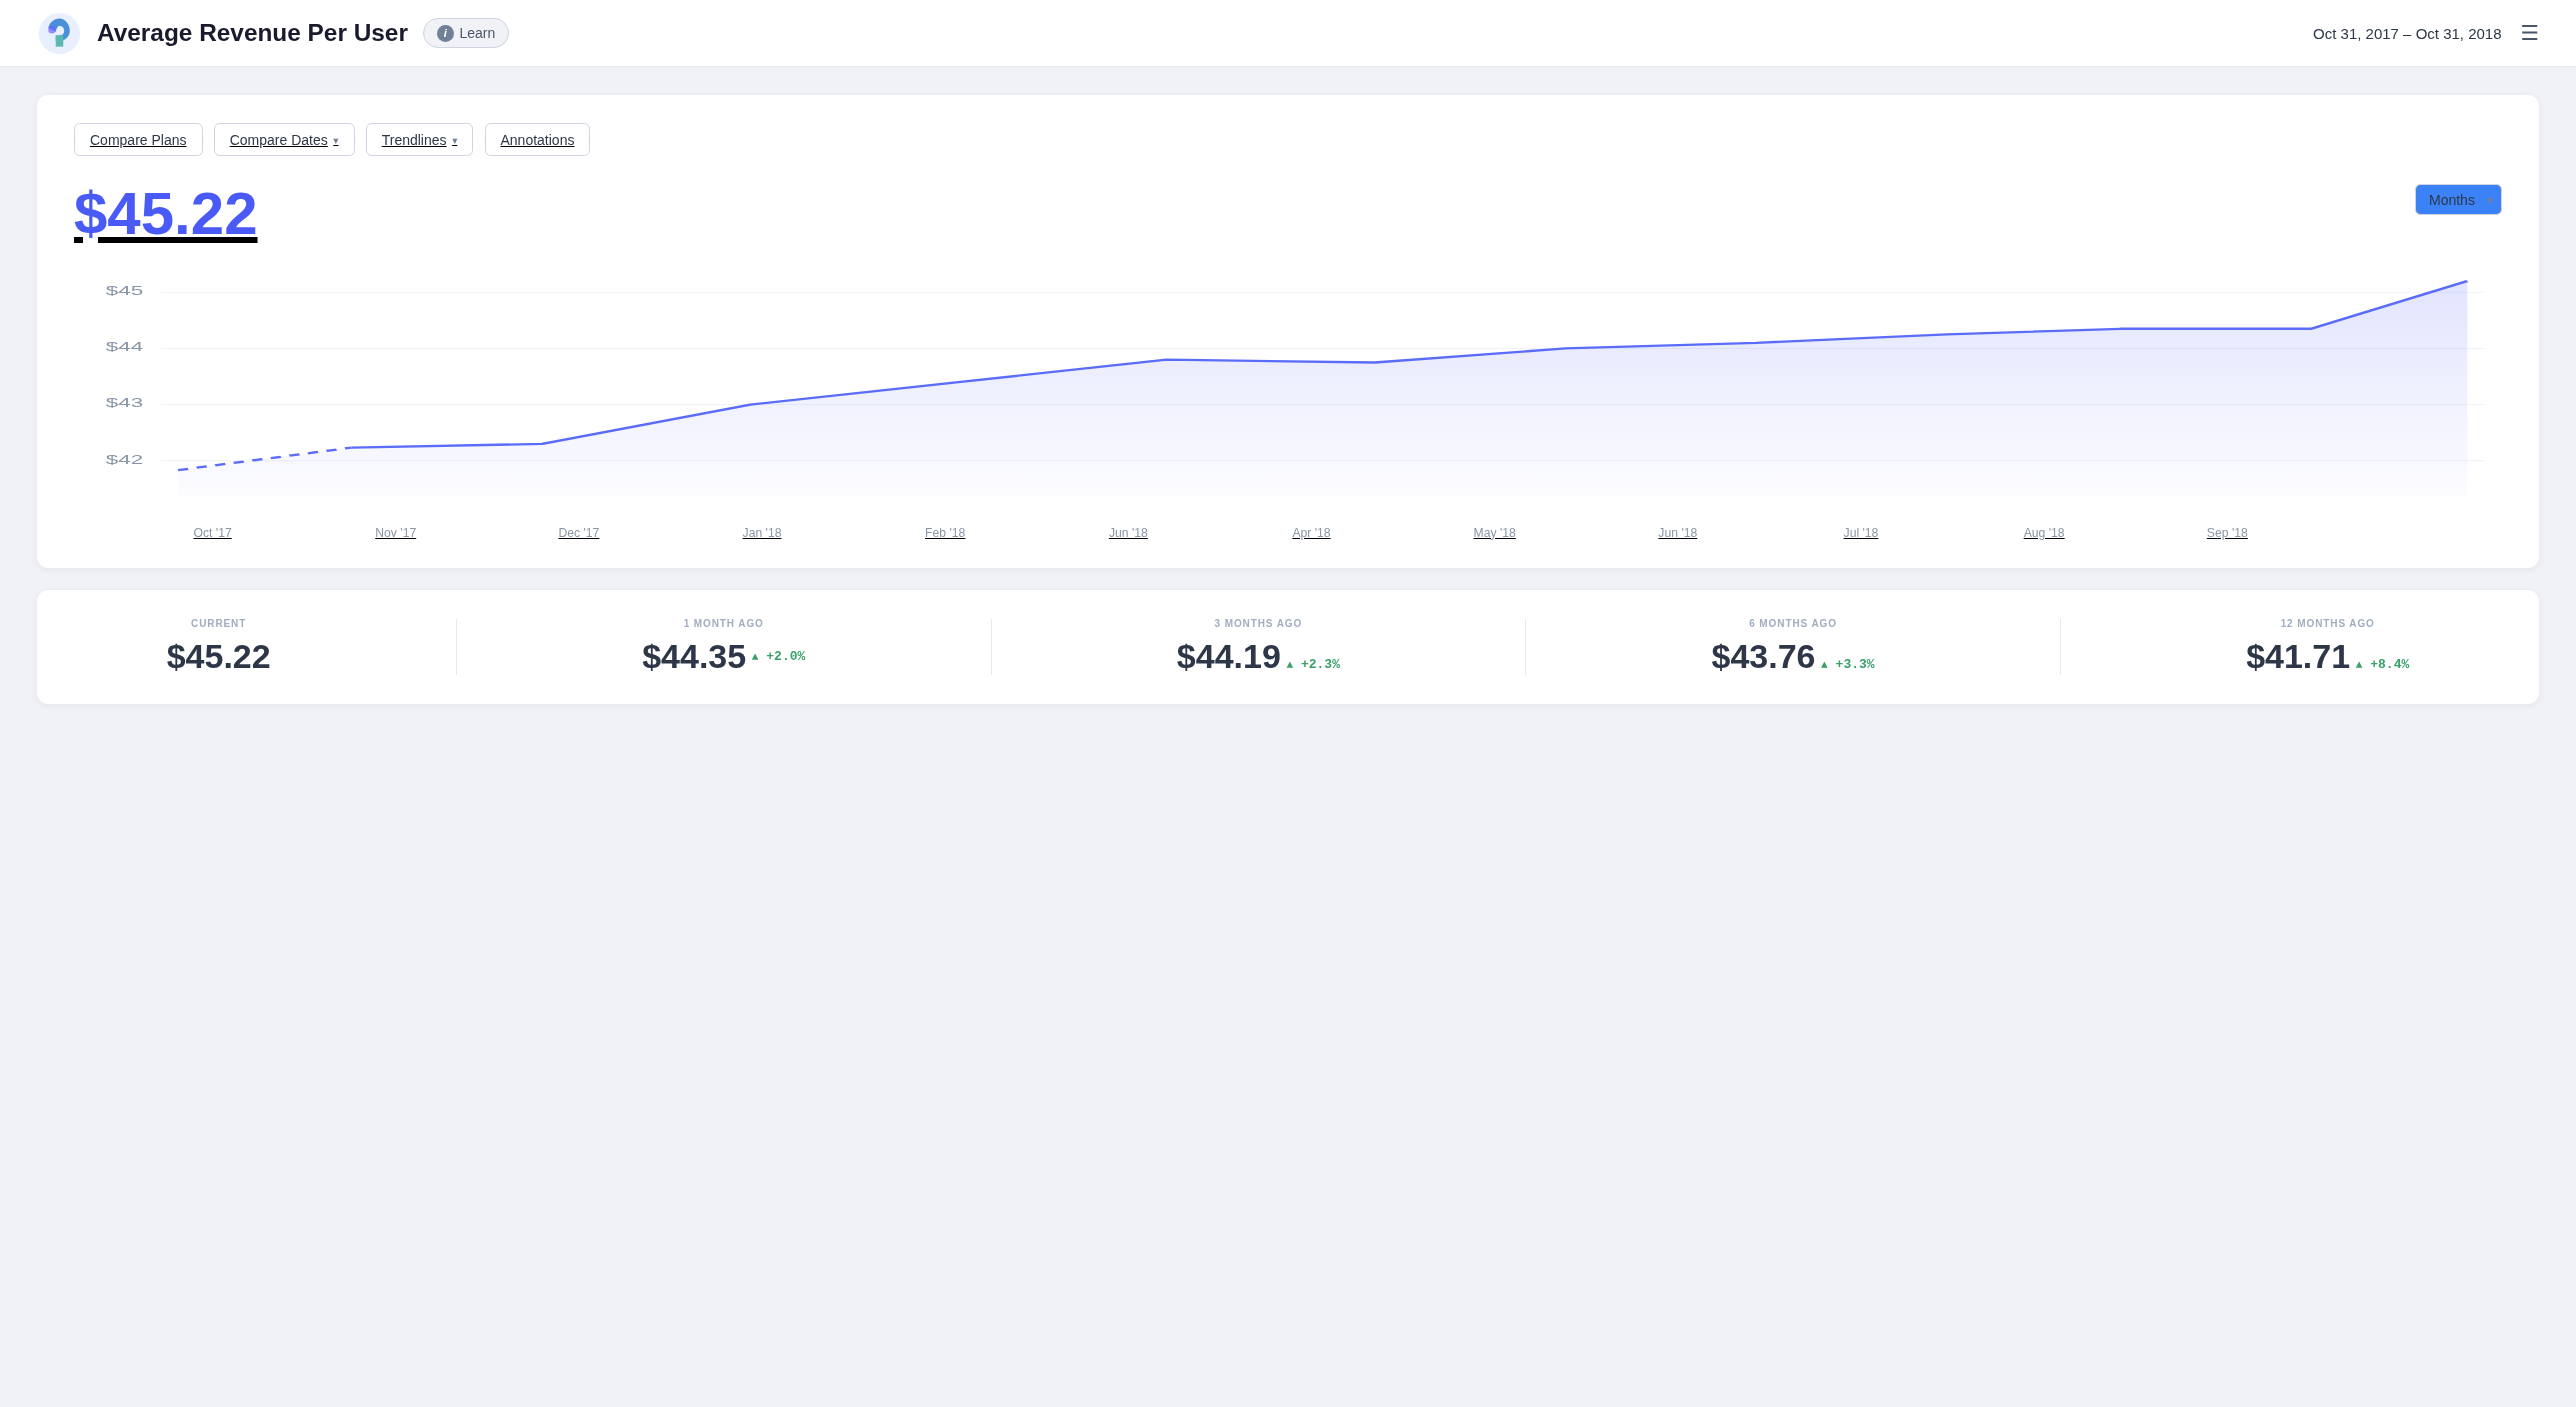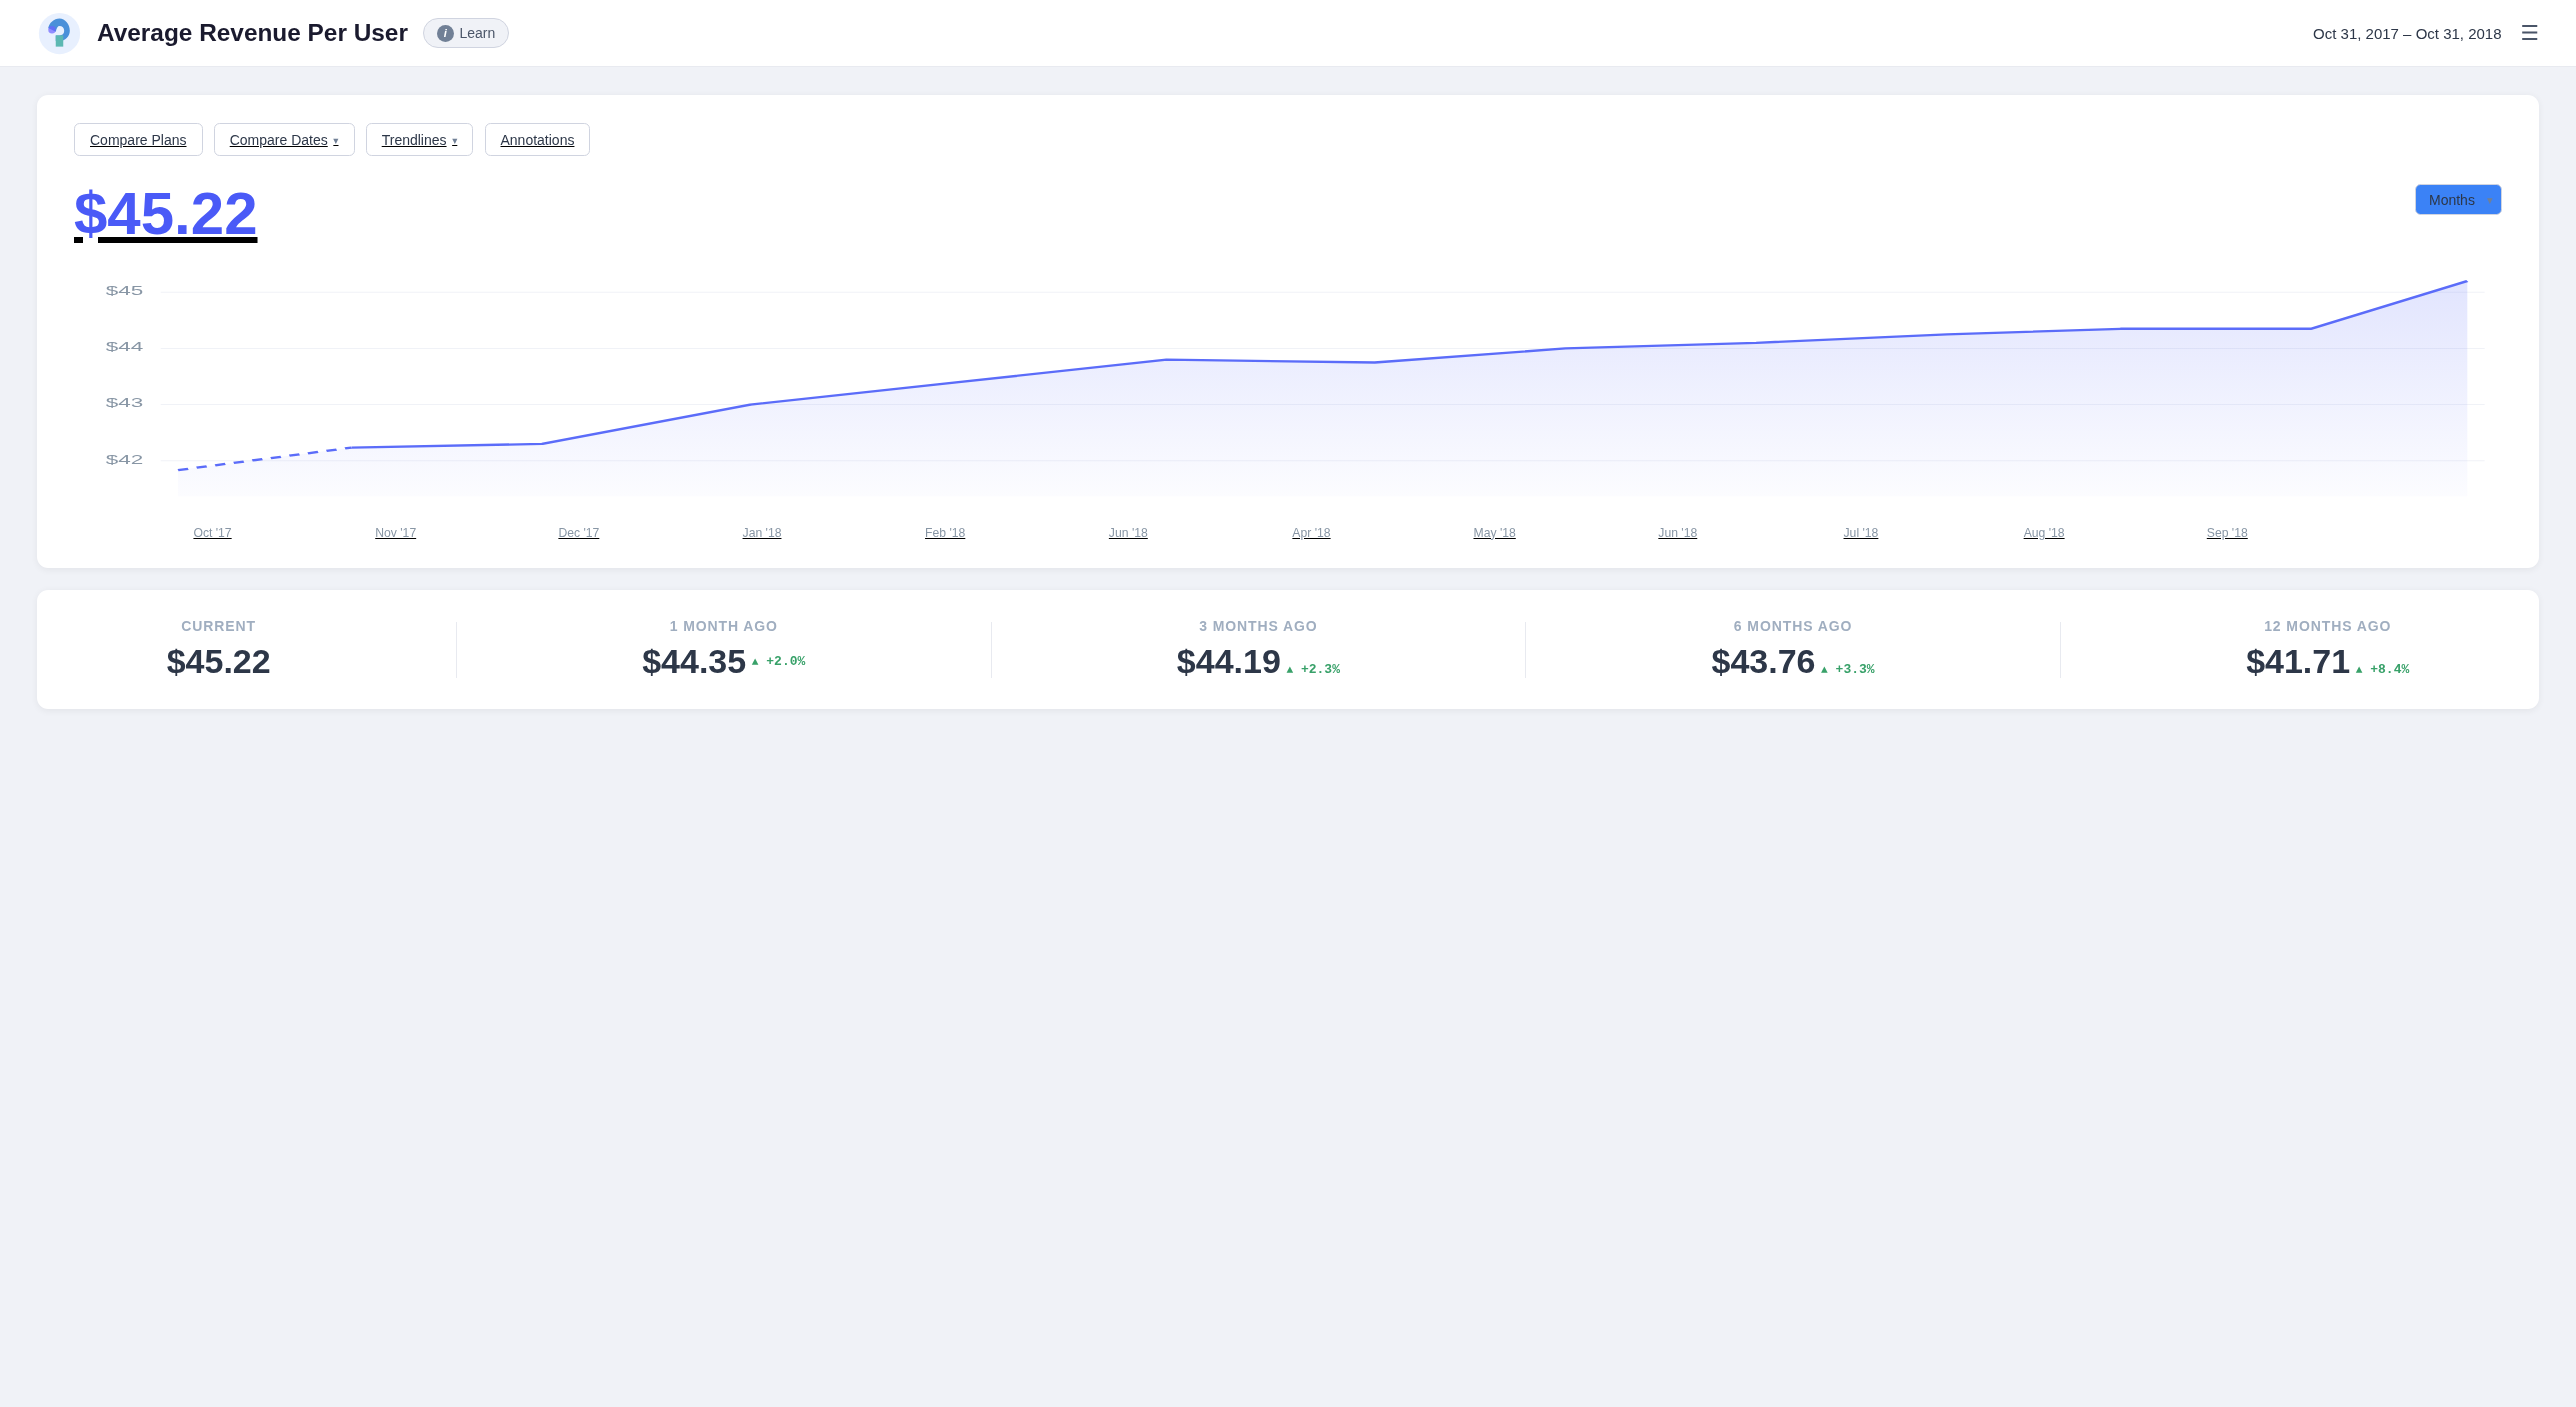--- a/index.html
+++ b/index.html
@@ -156,21 +156,21 @@
       position: relative;
     }
     .chart-svg {
       width: 100%;
       height: 262px;
     }
 
     
     .x-labels {
       display: flex;
-      justify-content: flex-end;
+      justify-content: space-between;
       padding: 7.5px 0 0 47px;
     }
     .x-label {
       font-size: 12.2px;
       color: #8896a5;
       text-align: center;
       flex: 1;
     }
 
     
@@ -180,21 +180,21 @@
       padding: 28px 37px;
       box-shadow: 0 1.9px 7.5px rgba(0,0,0,0.06);
       display: flex;
       justify-content: space-around;
       align-items: center;
     }
     .stat-item {
       text-align: center;
     }
     .stat-label {
-      font-size: 14px;
+      font-size: 10px;
       font-weight: 600;
       color: #a0aec0;
       letter-spacing: 0.9px;
       text-transform: uppercase;
       margin-bottom: 7.5px;
     }
     .stat-value {
       font-size: 34px;
       font-weight: 700;
       color: #2d3748;

